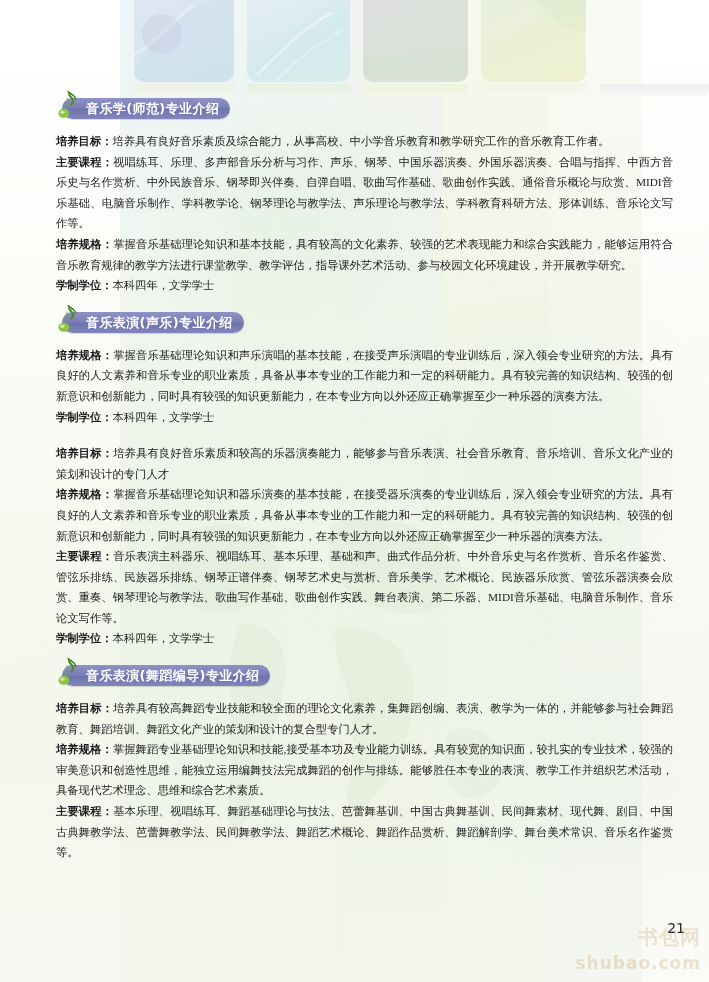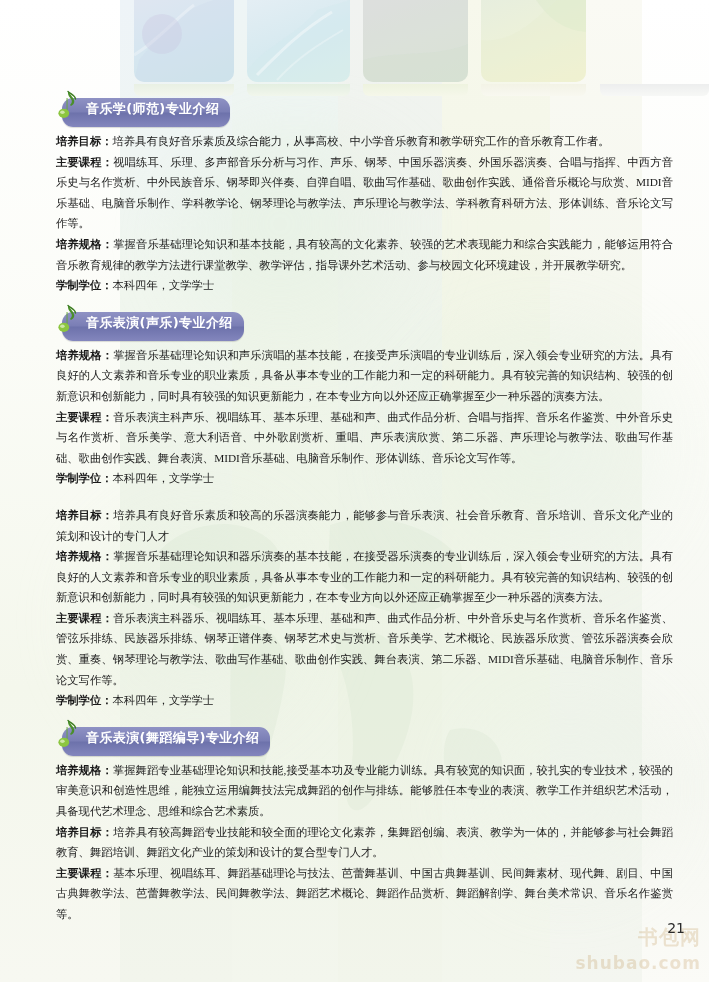--- a/index.html
+++ b/index.html
@@ -57,21 +57,21 @@
 
   
   .content{position:absolute;left:0;top:0;width:709px;z-index:5;}
 
   .section{position:relative;margin:0;padding:0;}
 
   
   .badge-wrap{position:relative;height:28px;margin-left:62px;margin-bottom:5px;}
   .badge{
     display:inline-block;position:relative;
-    height:29px;line-height:21px;
+    height:21px;line-height:21px;
     padding:0 11px 0 24px;
     border-radius:11px;
     background:linear-gradient(180deg,#8f92c4 0%,#7a7eb5 48%,#6d72ab 52%,#8386bd 100%);
     color:#ffffff;
     font-size:13px;font-weight:bold;letter-spacing:.4px;
     box-shadow:0 1px 1px rgba(0,0,0,.14);
     white-space:nowrap;
     font-family:"DejaVu Sans","Liberation Sans",sans-serif;
   }
   .note-icon{
@@ -193,41 +193,40 @@
       <div class="sec-gap"></div>
       <div class="section">
         <div class="badge-wrap"><span class="badge"><svg class="note-icon" viewBox="0 0 26 31">
   <path d="M16 2 C18 6,20 7,21 10 C22 13,20 15,18 16 L17 15 C19 13,19.5 11,18 9 C16.5 7,14.5 5,15 2 Z" fill="#4a8f2a"></path>
   <path d="M14.5 8 L14.5 22 C14.5 24,13 25,11.5 25 C10 25,9 24,9 22.6 C9 21,10.5 20,12 20 C12.6 20,13.2 20.2,13.6 20.5 L13.6 8 Z" fill="#63a832"></path>
   <ellipse cx="10.8" cy="23.3" rx="5.4" ry="4.6" fill="#8cc63f"></ellipse>
   <ellipse cx="9.4" cy="22.2" rx="2.3" ry="1.8" fill="#d9ecb8" fill-opacity=".85"></ellipse>
   <path d="M15 1.5 C17.5 4,22 5,22.5 9" stroke="#3d7d22" stroke-width="1.4" fill="none" stroke-linecap="round"></path>
 </svg><span>音乐表演(声乐)专业介绍</span></span></div>
         <p class="para"><b>培养规格：</b><span>掌握音乐基础理论知识和声乐演唱的基本技能，在接受声乐演唱的专业训练后，深入领会专业研究的方法。具有良好的人文素养和音乐专业的职业素质，具备从事本专业的工作能力和一定的科研能力。具有较完善的知识结构、较强的创新意识和创新能力，同时具有较强的知识更新能力，在本专业方向以外还应正确掌握至少一种乐器的演奏方法。</span></p>
-        <p class="para"><b>主要课程：</b><span>音乐表演主科声乐、视唱练耳、基本乐理、基础和声、曲式作品分析、合唱与指挥、音乐名作鉴赏、中外音乐史与名作赏析、音乐美学、意大利语音、中外歌剧赏析、重唱、声乐表演欣赏、第二乐器、声乐理论与教学法、歌曲写作基础、歌曲创作实践、舞台表演、MIDI音乐基础、电脑音乐制作、形体训练、音乐论文写作等。</span></p>
         <p class="para last"><b>学制学位：</b><span>本科四年，文学学士</span></p>
       </div>
       <div class="sec-gap"></div>
       <div class="section">
         <p class="para"><b>培养目标：</b><span>培养具有良好音乐素质和较高的乐器演奏能力，能够参与音乐表演、社会音乐教育、音乐培训、音乐文化产业的策划和设计的专门人才</span></p>
         <p class="para"><b>培养规格：</b><span>掌握音乐基础理论知识和器乐演奏的基本技能，在接受器乐演奏的专业训练后，深入领会专业研究的方法。具有良好的人文素养和音乐专业的职业素质，具备从事本专业的工作能力和一定的科研能力。具有较完善的知识结构、较强的创新意识和创新能力，同时具有较强的知识更新能力，在本专业方向以外还应正确掌握至少一种乐器的演奏方法。</span></p>
         <p class="para"><b>主要课程：</b><span>音乐表演主科器乐、视唱练耳、基本乐理、基础和声、曲式作品分析、中外音乐史与名作赏析、音乐名作鉴赏、管弦乐排练、民族器乐排练、钢琴正谱伴奏、钢琴艺术史与赏析、音乐美学、艺术概论、民族器乐欣赏、管弦乐器演奏会欣赏、重奏、钢琴理论与教学法、歌曲写作基础、歌曲创作实践、舞台表演、第二乐器、MIDI音乐基础、电脑音乐制作、音乐论文写作等。</span></p>
         <p class="para last"><b>学制学位：</b><span>本科四年，文学学士</span></p>
       </div>
       <div class="sec-gap"></div>
       <div class="section">
         <div class="badge-wrap"><span class="badge"><svg class="note-icon" viewBox="0 0 26 31">
   <path d="M16 2 C18 6,20 7,21 10 C22 13,20 15,18 16 L17 15 C19 13,19.5 11,18 9 C16.5 7,14.5 5,15 2 Z" fill="#4a8f2a"></path>
   <path d="M14.5 8 L14.5 22 C14.5 24,13 25,11.5 25 C10 25,9 24,9 22.6 C9 21,10.5 20,12 20 C12.6 20,13.2 20.2,13.6 20.5 L13.6 8 Z" fill="#63a832"></path>
   <ellipse cx="10.8" cy="23.3" rx="5.4" ry="4.6" fill="#8cc63f"></ellipse>
   <ellipse cx="9.4" cy="22.2" rx="2.3" ry="1.8" fill="#d9ecb8" fill-opacity=".85"></ellipse>
   <path d="M15 1.5 C17.5 4,22 5,22.5 9" stroke="#3d7d22" stroke-width="1.4" fill="none" stroke-linecap="round"></path>
 </svg><span>音乐表演(舞蹈编导)专业介绍</span></span></div>
+        <p class="para"><b>培养目标：</b><span>培养具有较高舞蹈专业技能和较全面的理论文化素养，集舞蹈创编、表演、教学为一体的，并能够参与社会舞蹈教育、舞蹈培训、舞蹈文化产业的策划和设计的复合型专门人才。</span></p>
         <p class="para"><b>培养规格：</b><span>掌握舞蹈专业基础理论知识和技能,接受基本功及专业能力训练。具有较宽的知识面，较扎实的专业技术，较强的审美意识和创造性思维，能独立运用编舞技法完成舞蹈的创作与排练。能够胜任本专业的表演、教学工作并组织艺术活动，具备现代艺术理念、思维和综合艺术素质。</span></p>
-        <p class="para"><b>培养目标：</b><span>培养具有较高舞蹈专业技能和较全面的理论文化素养，集舞蹈创编、表演、教学为一体的，并能够参与社会舞蹈教育、舞蹈培训、舞蹈文化产业的策划和设计的复合型专门人才。</span></p>
         <p class="para"><b>主要课程：</b><span>基本乐理、视唱练耳、舞蹈基础理论与技法、芭蕾舞基训、中国古典舞基训、民间舞素材、现代舞、剧目、中国古典舞教学法、芭蕾舞教学法、民间舞教学法、舞蹈艺术概论、舞蹈作品赏析、舞蹈解剖学、舞台美术常识、音乐名作鉴赏等。</span></p>
       </div>
     </div>
 
   <div class="pageno">21</div>
 
   <div class="watermark">
     <div class="wm-cn">书包网</div>
     <div>shubao.com</div>
   </div>

